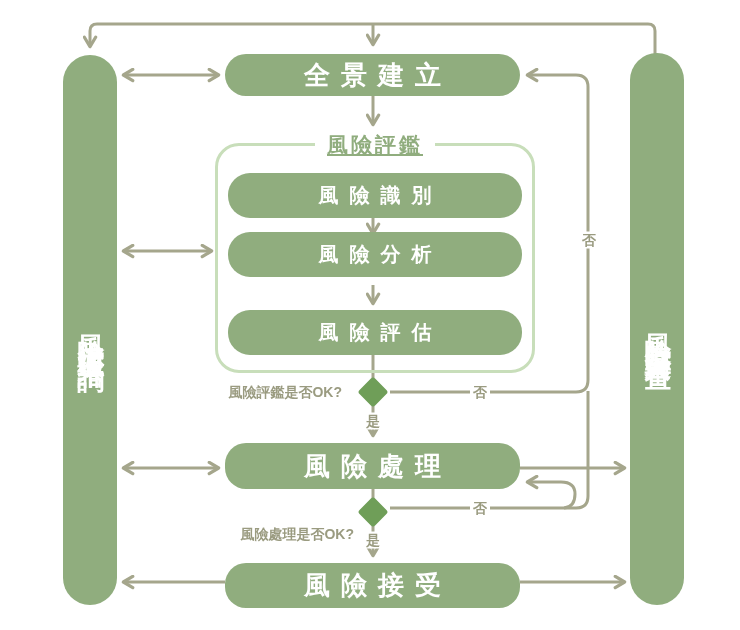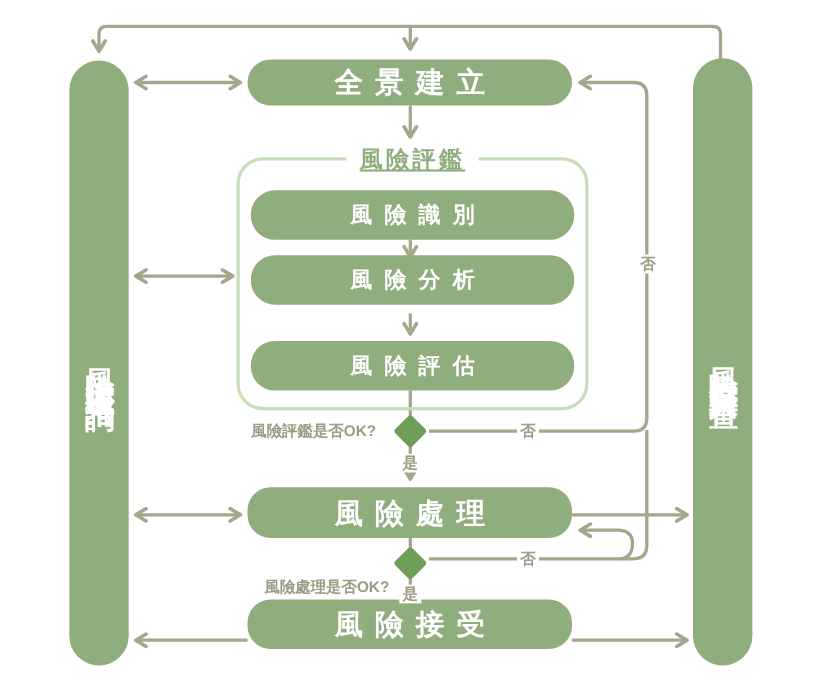--- a/index.html
+++ b/index.html
@@ -101,21 +101,21 @@
   <div class="node mid" style="left:228px;top:232px;width:294px;height:45px;">
     <span class="lbl">風險分析</span>
   </div>
   <div class="node mid" style="left:228px;top:310px;width:294px;height:45px;">
     <span class="lbl">風險評估</span>
   </div>
 
   <div class="node big" style="left:225px;top:443px;width:295px;height:46px;">
     <span class="lbl">風險處理</span>
   </div>
-  <div class="node big" style="left:225px;top:545px;width:295px;height:45px;">
+  <div class="node big" style="left:225px;top:563px;width:295px;height:45px;">
     <span class="lbl">風險接受</span>
   </div>
 
   <div class="tag q" style="right:395px;top:392px;">風險評鑑是否OK?</div>
   <div class="tag yn" style="left:480px;top:392px;">否</div>
   <div class="tag yn" style="left:373px;top:421px;">是</div>
 
   <div class="tag q" style="right:383px;top:510px;margin-top:24px;">風險處理是否OK?</div>
   <div class="tag yn" style="left:480px;top:508px;">否</div>
   <div class="tag yn" style="left:373px;top:540px;">是</div>

